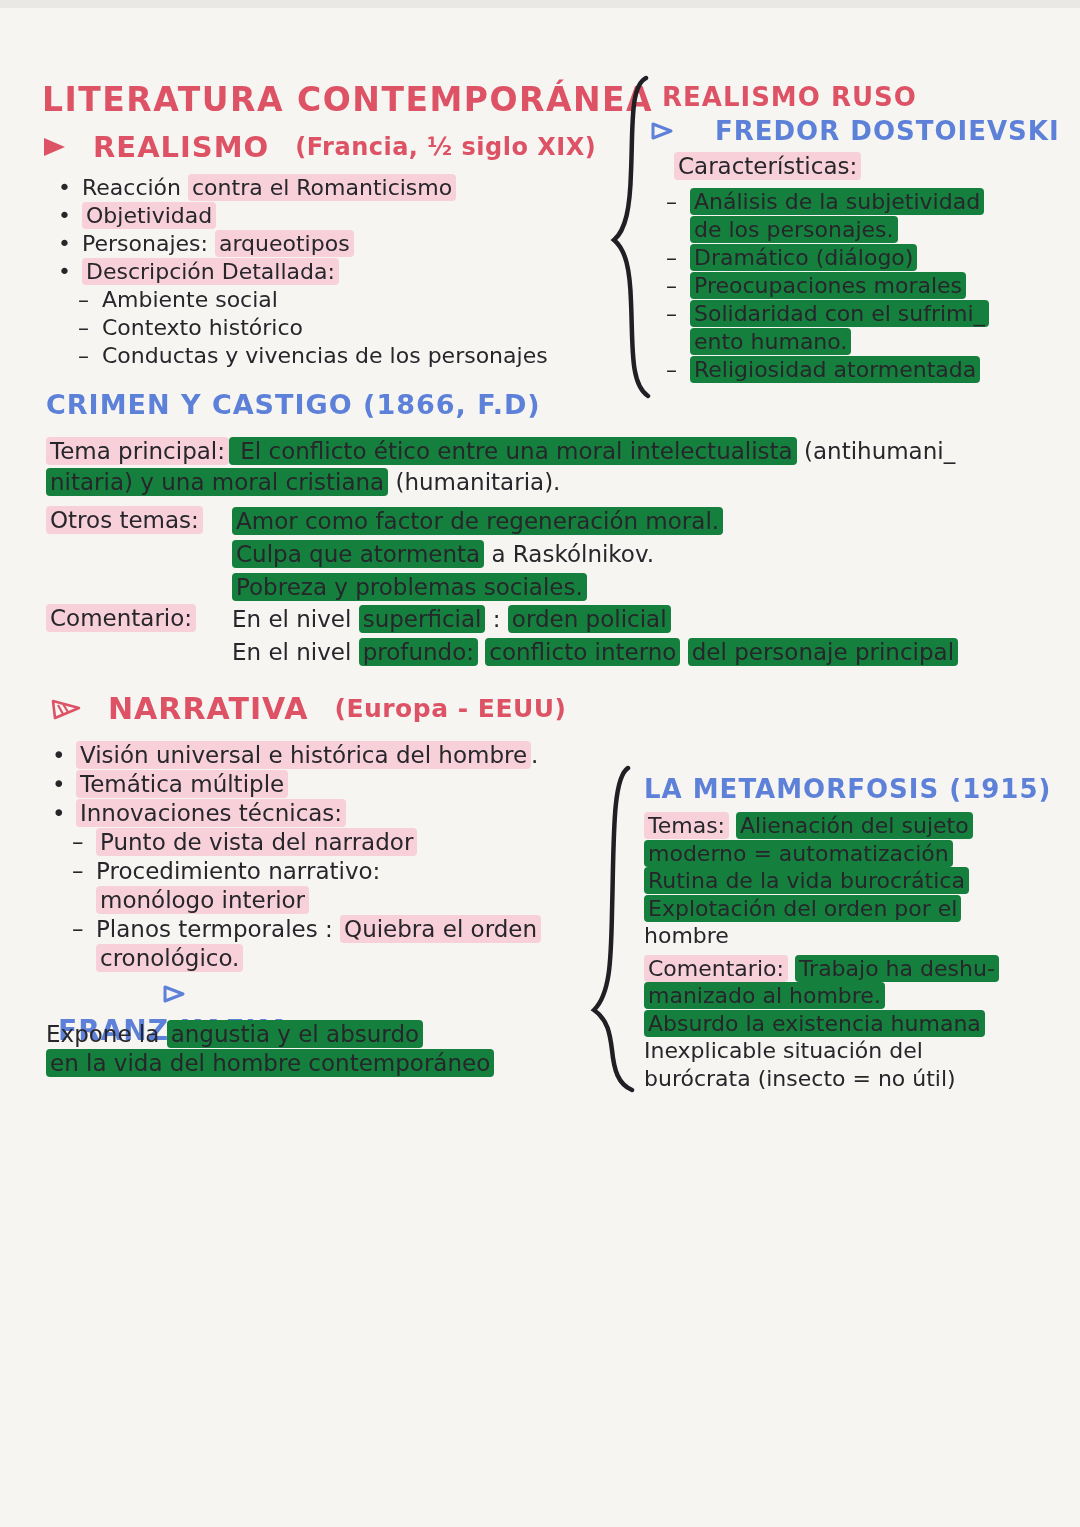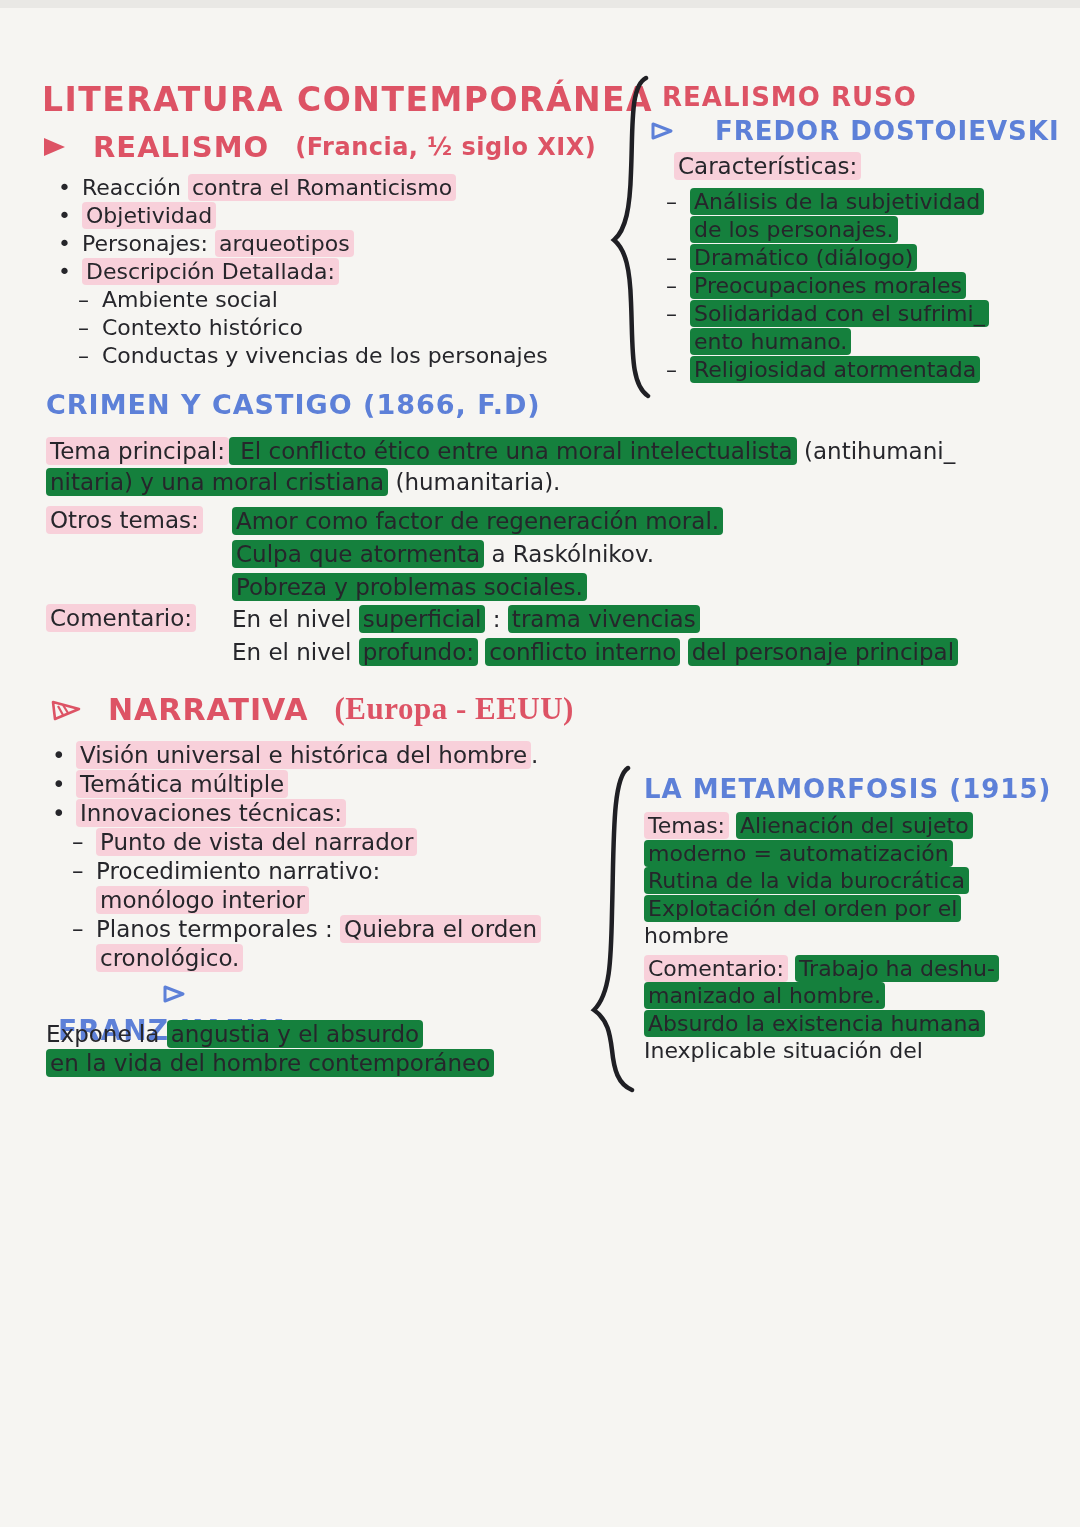--- a/index.html
+++ b/index.html
@@ -104,32 +104,32 @@
   <div class="abs lines lh33 fs23" style="left:232px;top:497px;">
       <div class="line"><span class="hl-blue">Amor como factor de regeneración moral.</span></div>
       <div class="line"><span class="hl-blue">Culpa que atormenta</span><span> a Raskólnikov.</span></div>
       <div class="line"><span class="hl-blue">Pobreza y problemas sociales.</span></div>
     </div>
 
   <div class="abs label" style="left:46px;top:597px;">
     <span class="hl-pink">Comentario:</span>
   </div>
   <div class="abs lines lh33 fs23" style="left:232px;top:595px;">
-      <div class="line"><span>En el nivel </span><span class="hl-blue">superficial</span><span> : </span><span class="hl-blue">trama vivencias</span></div>
+      <div class="line"><span>En el nivel </span><span class="hl-blue">superficial</span><span> : </span><span class="hl-blue">orden policial</span></div>
       <div class="line"><span>En el nivel </span><span class="hl-blue">profundo:</span><span> </span><span class="hl-blue">conflicto interno</span><span> </span><span class="hl-blue">del personaje principal</span></div>
     </div>
 
   <div class="abs h-red" style="left:50px;top:683px;font-size:30px;">
     <svg width="32" height="25" viewBox="0 0 32 25">
       <polygon points="3,5 29,12 5,22" fill="none" stroke="#dd5365" stroke-width="2.6" stroke-linejoin="round"></polygon>
       <line x1="8" y1="9" x2="13" y2="18" stroke="#dd5365" stroke-width="2.2"></line>
       <line x1="13" y1="8" x2="18" y2="16" stroke="#dd5365" stroke-width="2.2"></line>
     </svg>
     <span>NARRATIVA</span>
-    <span class="note" style="font-size:31px;font-family:Liberation Serif, serif;">(Europa - EEUU)</span>
+    <span class="note" style="font-size:25px;">(Europa - EEUU)</span>
   </div>
 
   <div class="abs lines lh29 fs23" style="left:52px;top:733px;">
       <div class="line"><span class="mk">•</span><span class="hl-pink">Visión universal e histórica del hombre</span><span>.</span></div>
       <div class="line"><span class="mk">•</span><span class="hl-pink">Temática múltiple</span></div>
       <div class="line"><span class="mk">•</span><span class="hl-pink">Innovaciones técnicas:</span></div>
       <div class="line i1"><span class="mk">–</span><span class="hl-pink">Punto de vista del narrador</span></div>
       <div class="line i1"><span class="mk">–</span><span>Procedimiento narrativo:</span></div>
       <div class="line i1"><span class="mk"></span><span class="hl-pink">monólogo interior</span></div>
       <div class="line i1"><span class="mk">–</span><span>Planos termporales : </span><span class="hl-pink">Quiebra el orden</span></div>
@@ -155,15 +155,16 @@
   <div class="abs lines lh27" style="left:644px;top:804px;">
       <div class="line"><span class="hl-pink">Temas:</span><span> </span><span class="hl-blue">Alienación del sujeto</span></div>
       <div class="line"><span class="hl-blue">moderno = automatización</span></div>
       <div class="line"><span class="hl-blue">Rutina de la vida burocrática</span></div>
       <div class="line"><span class="hl-blue">Explotación del orden por el</span></div>
       <div class="line"><span>hombre</span></div>
       <div class="line gap"><span class="hl-pink">Comentario:</span><span> </span><span class="hl-blue">Trabajo ha deshu-</span></div>
       <div class="line"><span class="hl-blue">manizado al hombre.</span></div>
       <div class="line"><span class="hl-blue">Absurdo la existencia humana</span></div>
       <div class="line"><span>Inexplicable situación del</span></div>
+      <div class="line"><span>burócrata (insecto = no útil)</span></div>
     </div>
 
 </div>
 
 </body></html>

